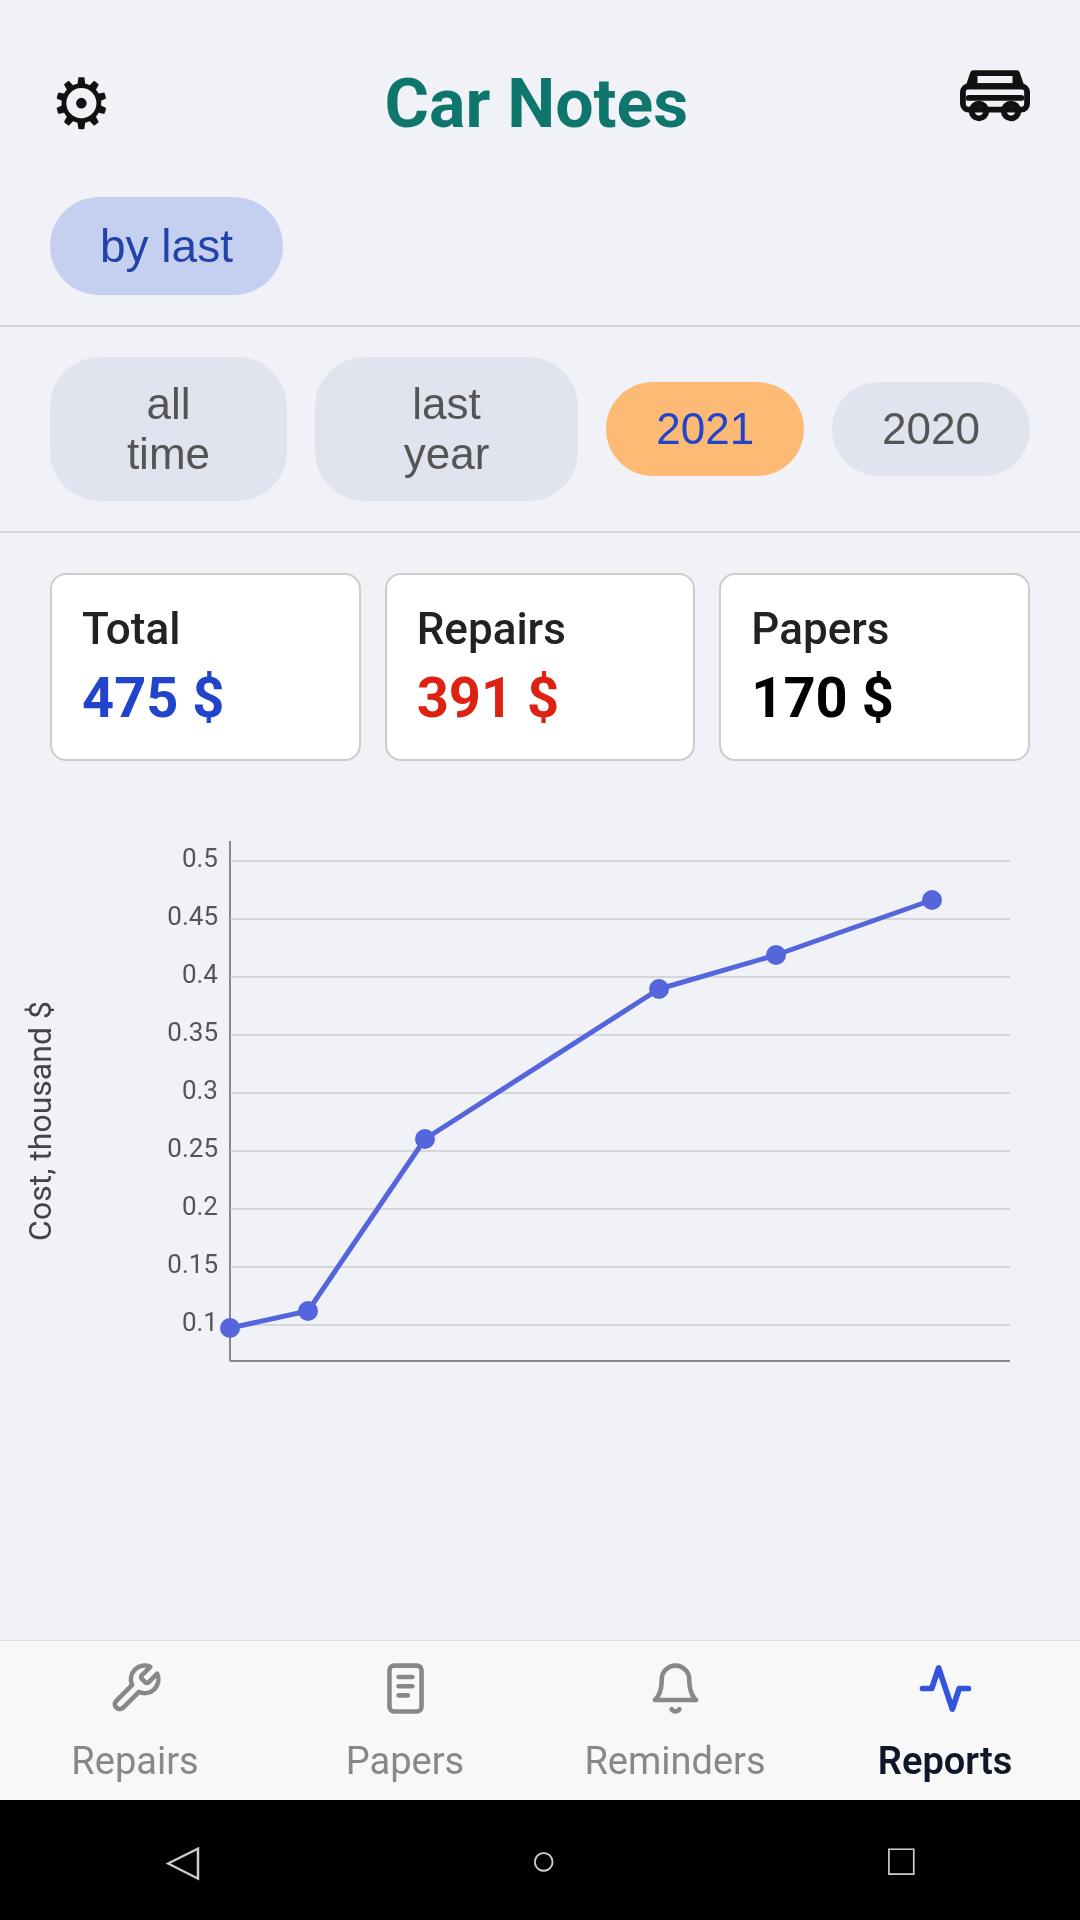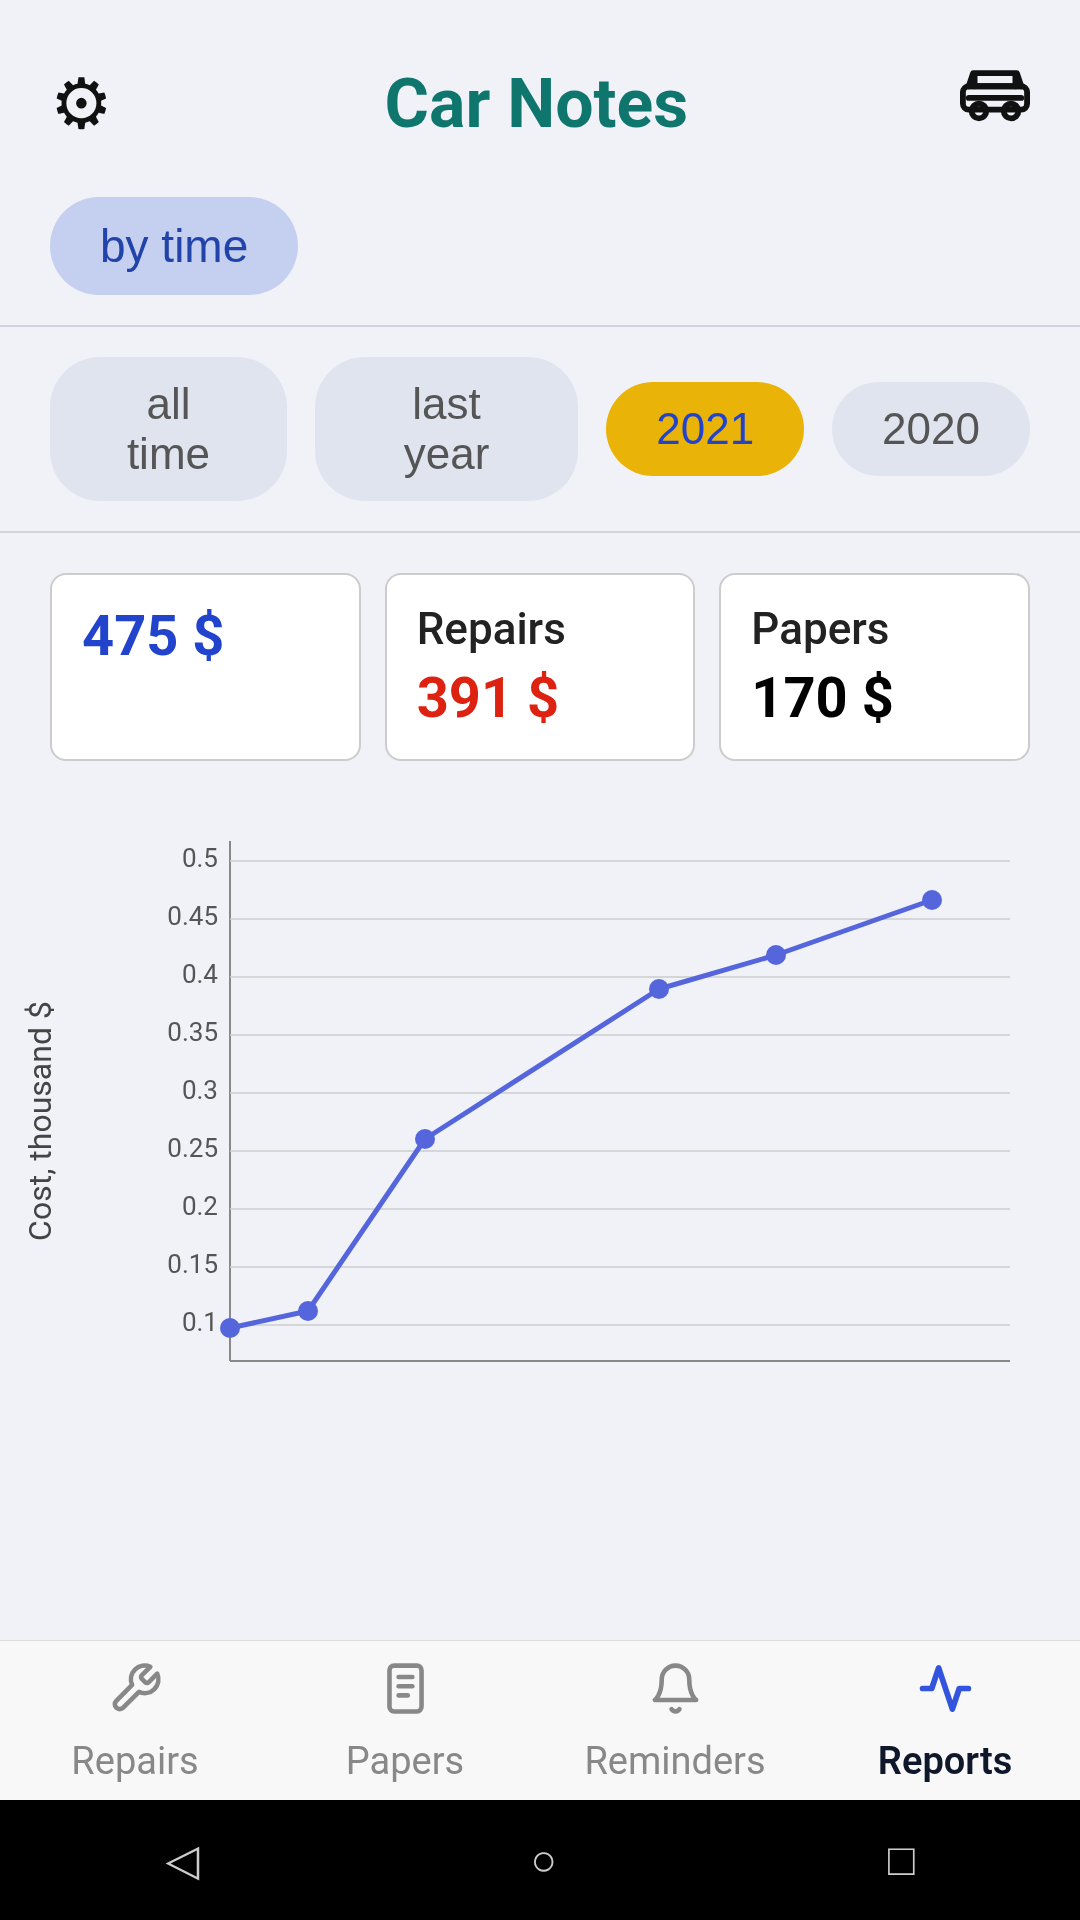--- a/index.html
+++ b/index.html
@@ -78,21 +78,21 @@
     }
     .filter-btn2 {
       padding: 22px 50px;
       border-radius: 50px;
       border: none;
       font-size: 44px;
       cursor: pointer;
       font-weight: 500;
     }
     .filter-btn2.active {
-      background: #eab308;
+      background: #fdba74;
       color: #2244cc;
     }
     .filter-btn2.inactive {
       background: #e0e4ee;
       color: #555;
     }
 
     
     .summary-cards {
       display: flex;
@@ -214,36 +214,37 @@
       <circle cx="6.5" cy="17.5" r="2.5"></circle>
       <circle cx="17.5" cy="17.5" r="2.5"></circle>
       <path d="M3 9h18"></path>
       <path d="M5 5.5V9M19 5.5V9"></path>
       <path d="M3 13h18"></path>
     </svg>
   </span>
 </div>
 
 <div class="filter-row">
-  <button class="filter-btn active">by time</button>
+  <button class="filter-btn active">by last</button>
 </div>
 
 <div class="divider"></div>
 
 <div class="filter-row2">
   <button class="filter-btn2 inactive">all time</button>
   <button class="filter-btn2 inactive">last year</button>
   <button class="filter-btn2 active">2021</button>
   <button class="filter-btn2 inactive">2020</button>
 </div>
 
 <div class="divider"></div>
 
 <div class="summary-cards">
   <div class="card">
+    <div class="card-label">Total</div>
     <div class="card-value blue">475 $</div>
   </div>
   <div class="card">
     <div class="card-label">Repairs</div>
     <div class="card-value red">391 $</div>
   </div>
   <div class="card">
     <div class="card-label">Papers</div>
     <div class="card-value green">170 $</div>
   </div>

